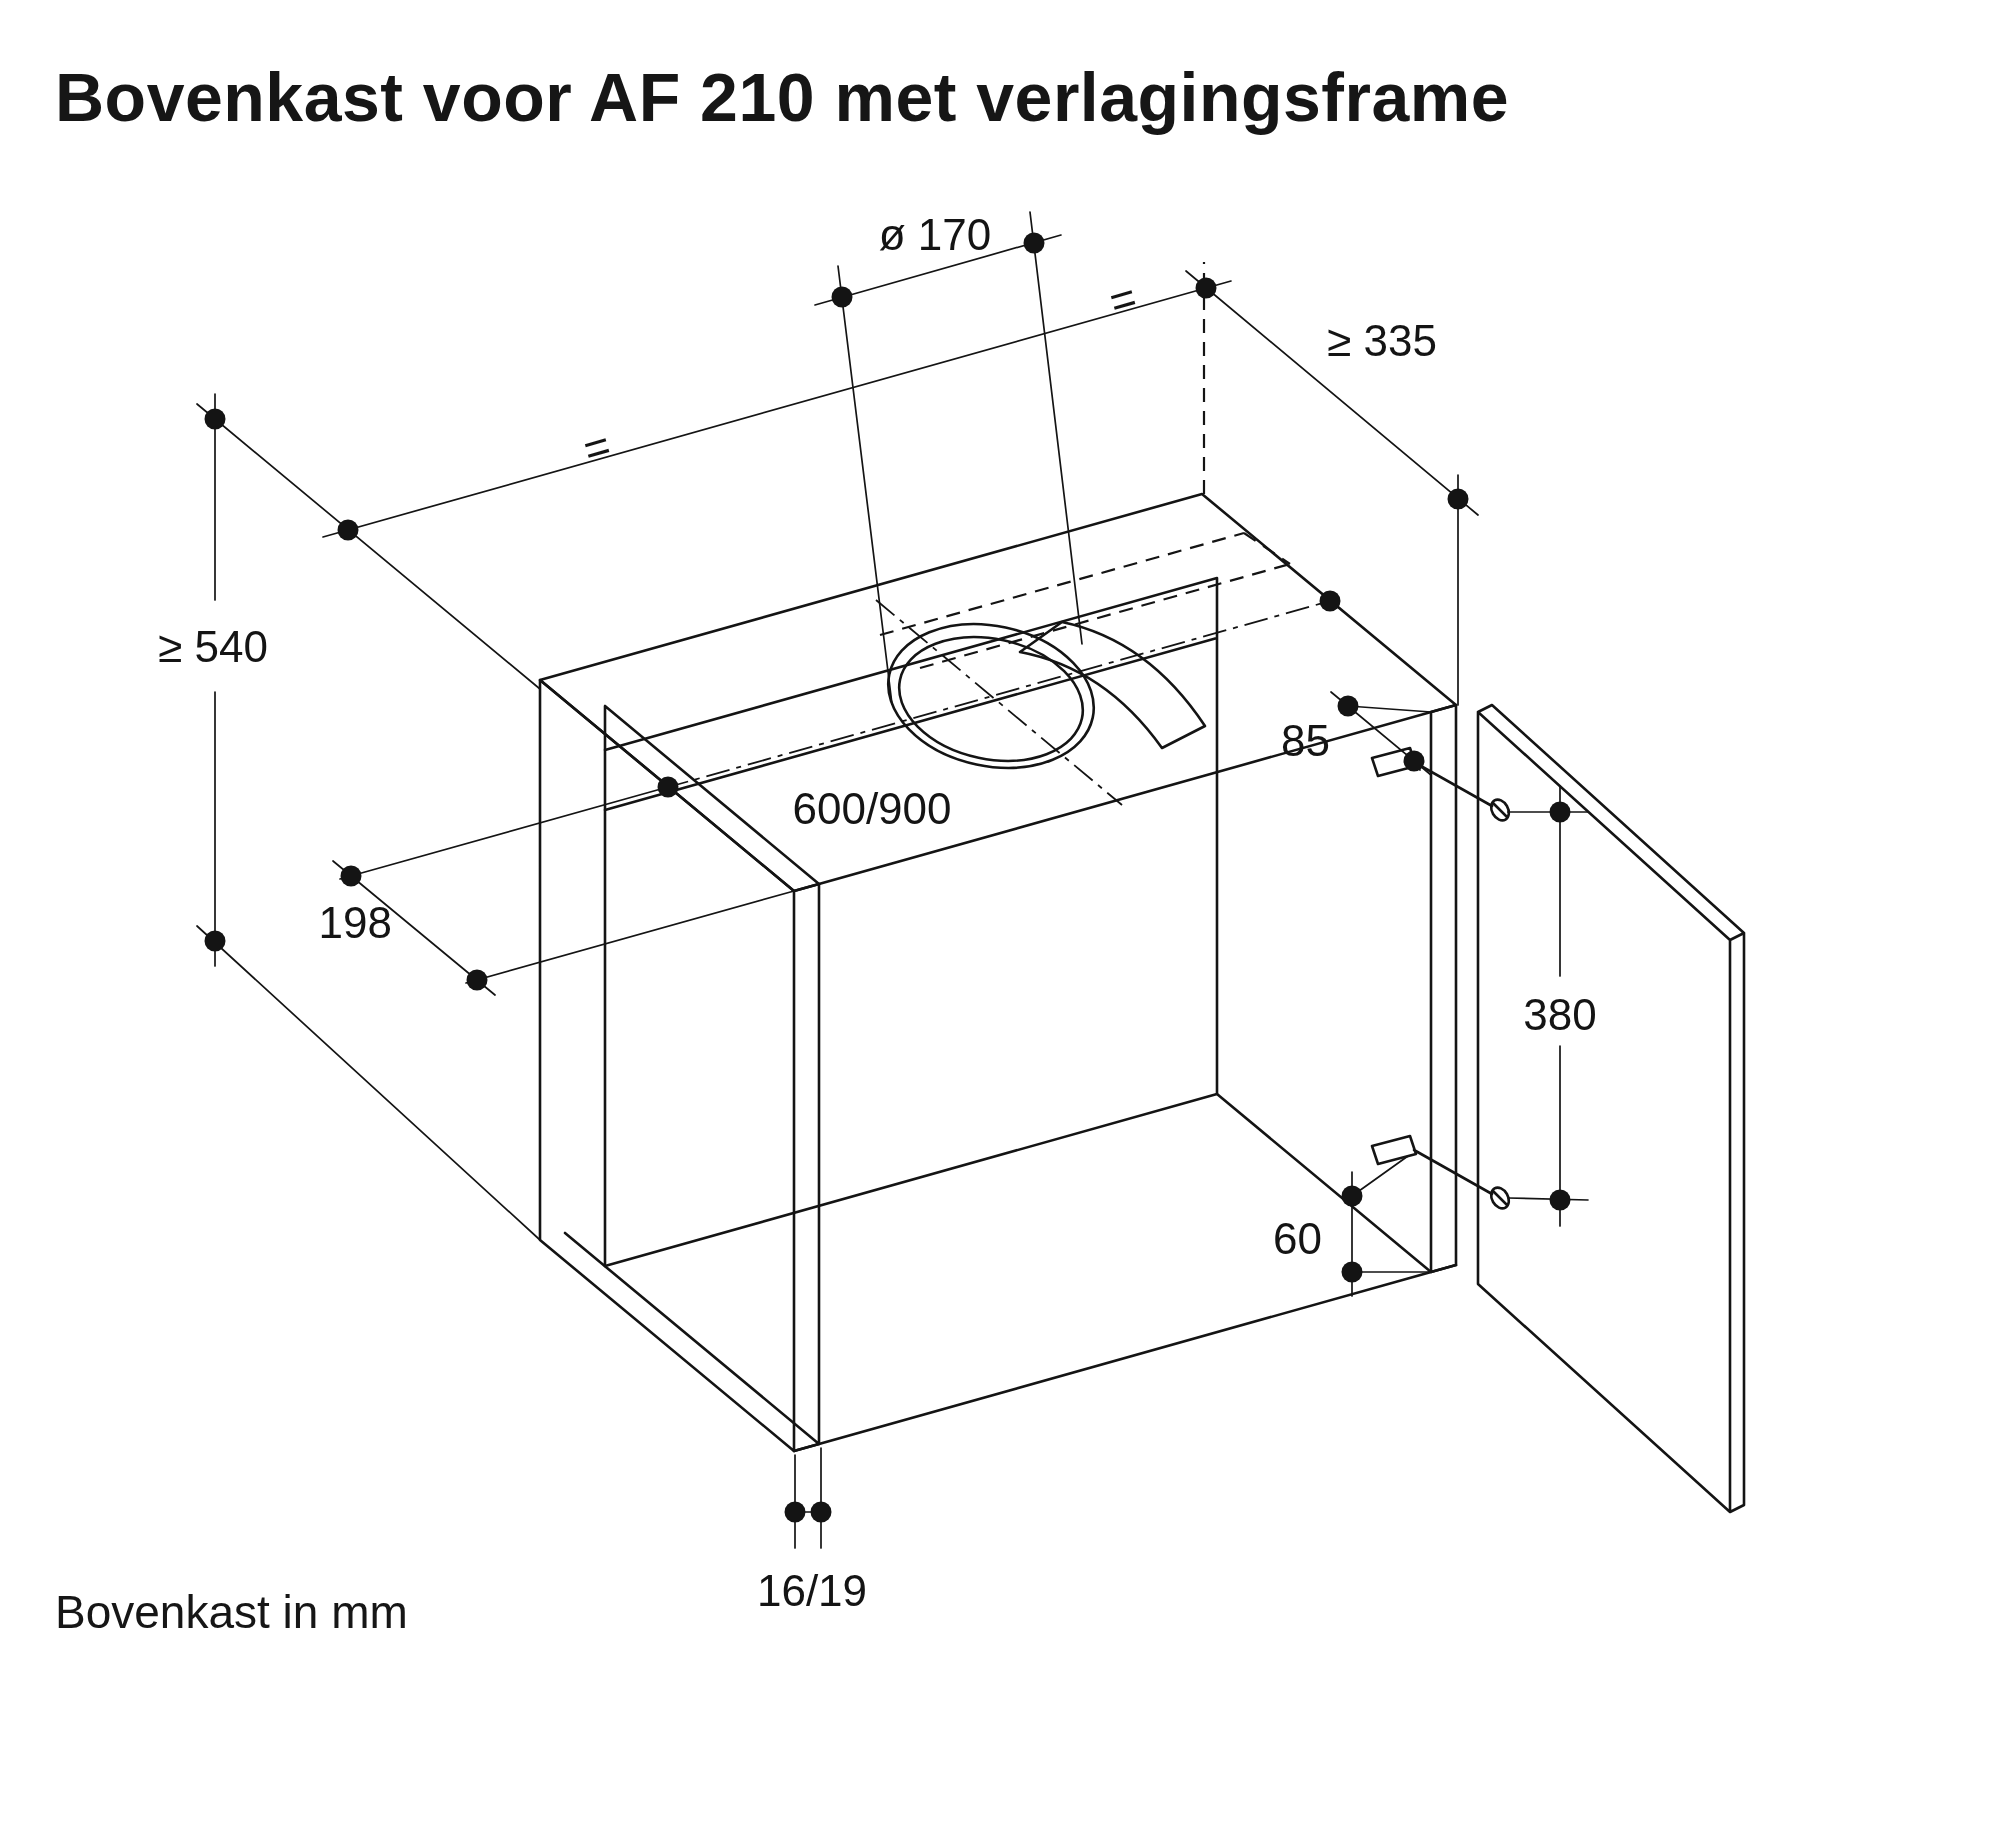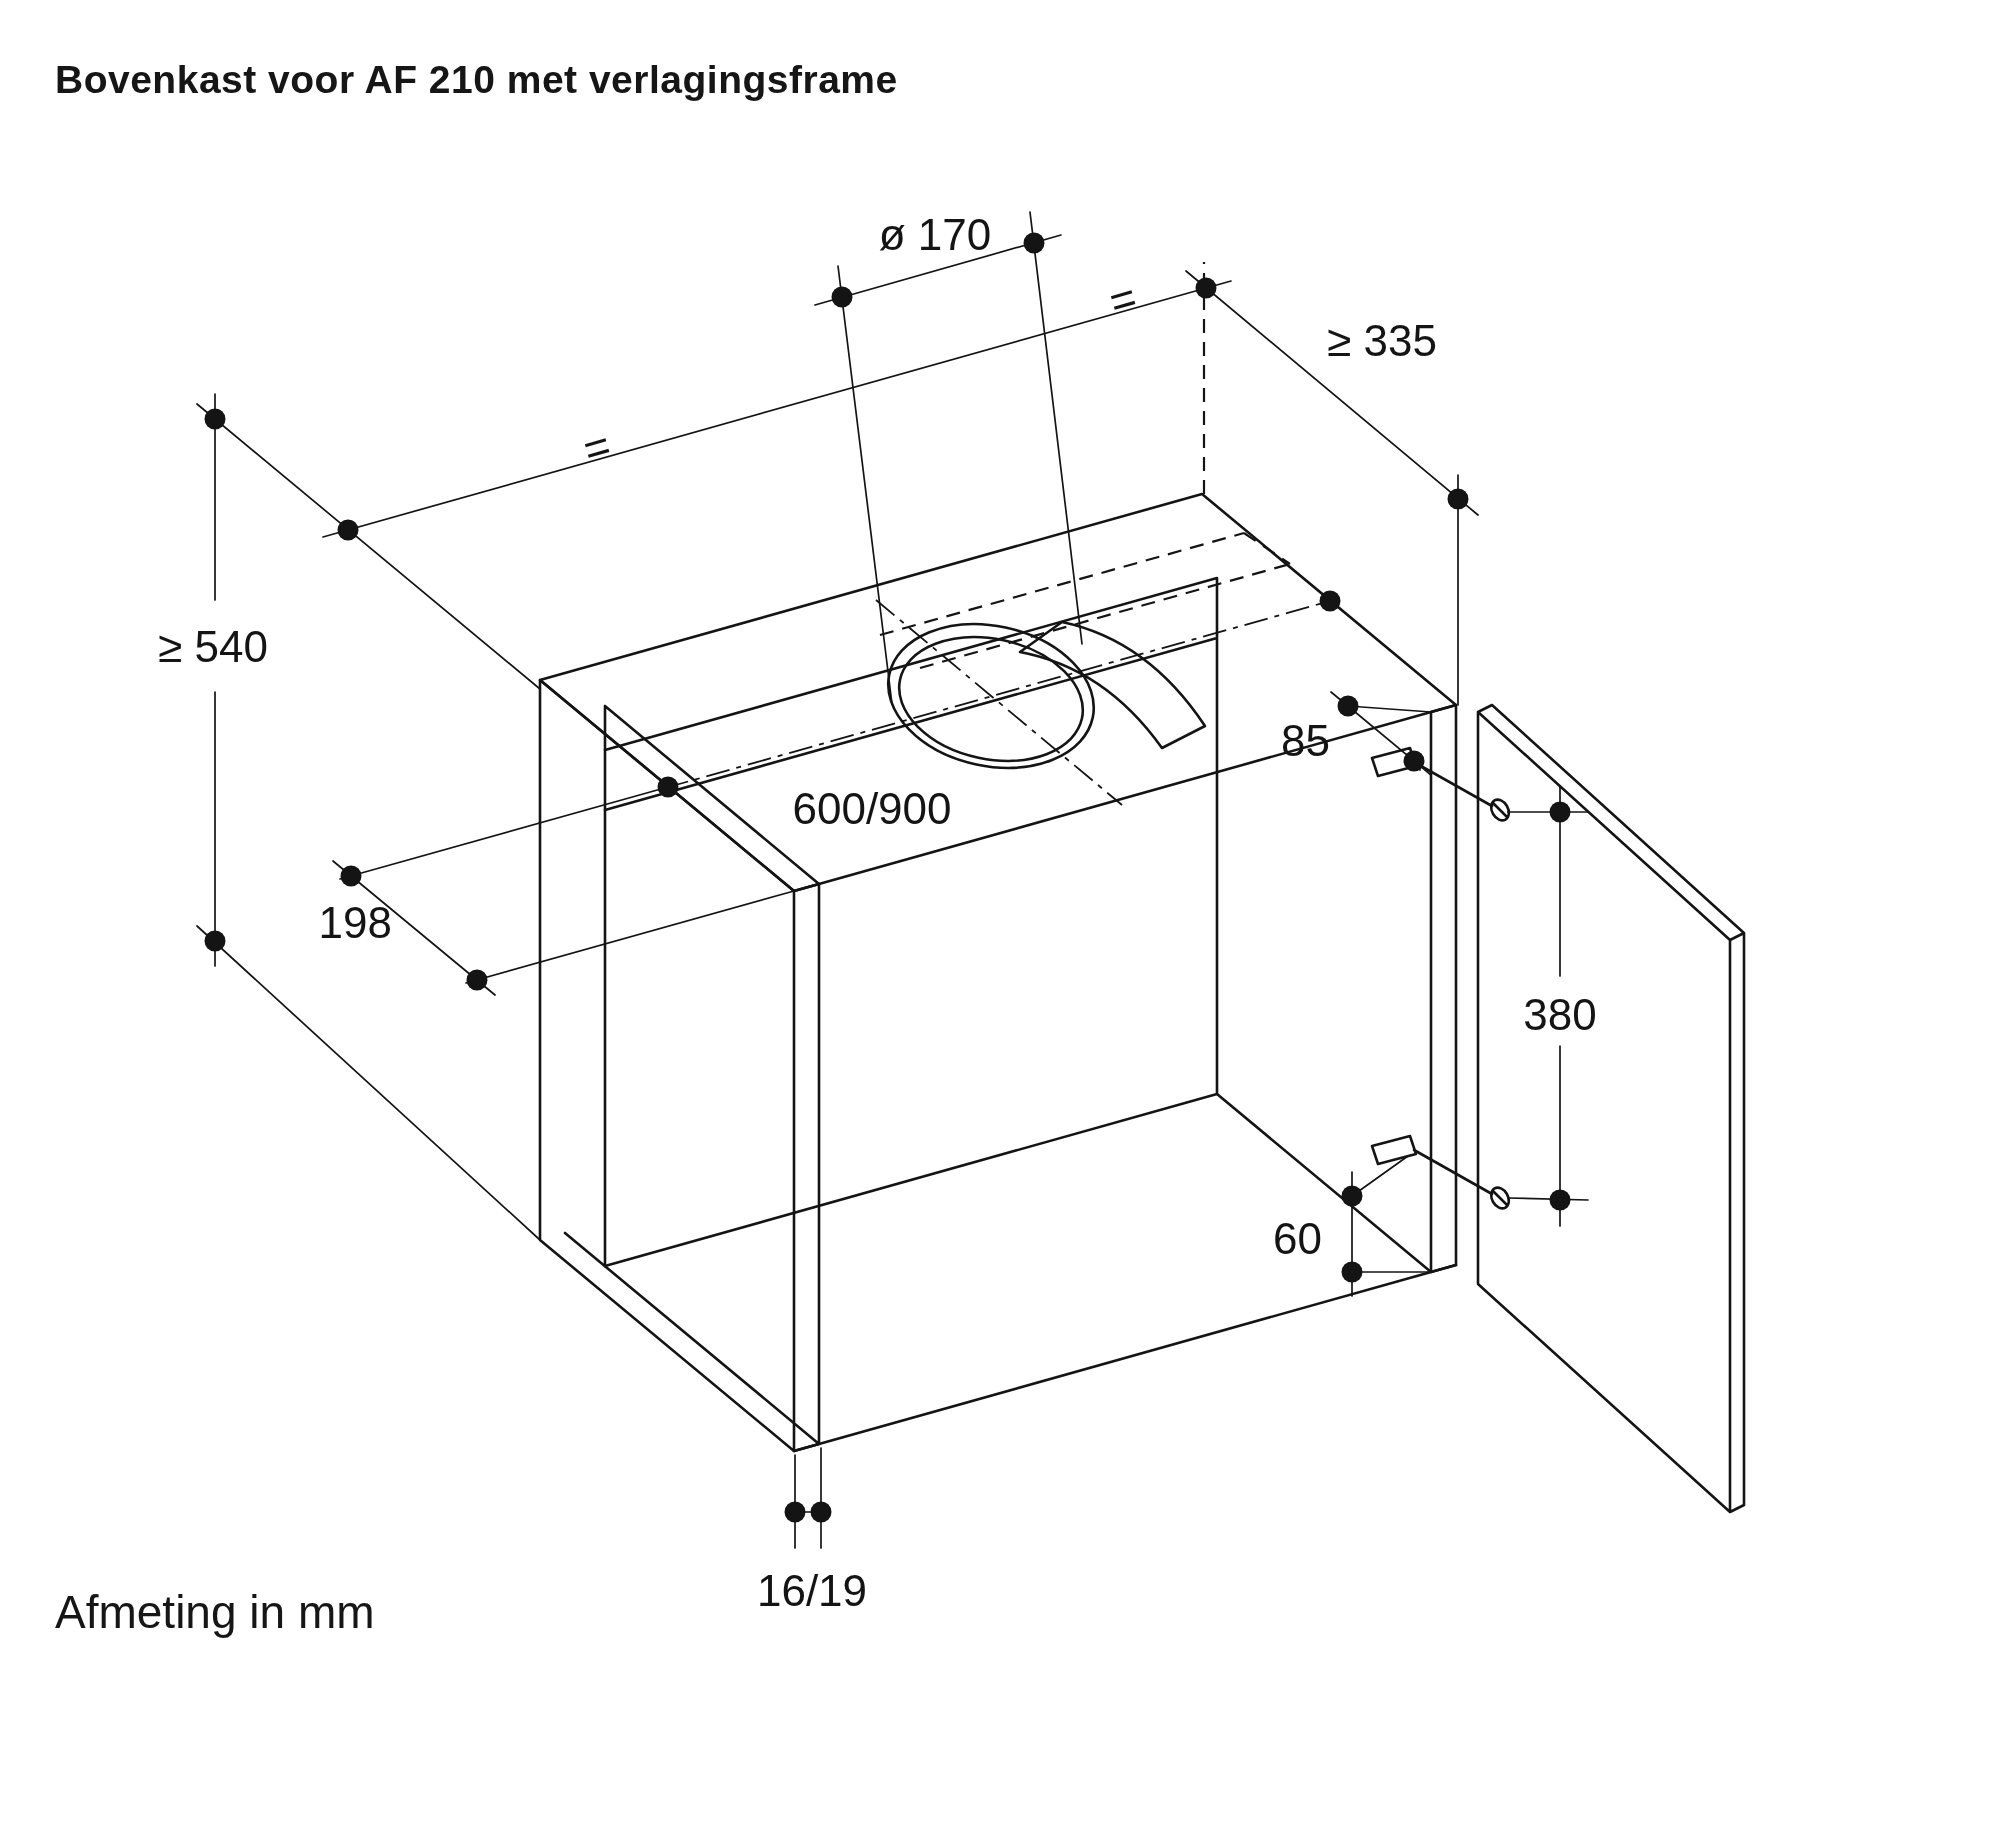--- a/index.html
+++ b/index.html
@@ -2,21 +2,21 @@
 <html><head>
 <meta charset="utf-8">
 <style>
   html,body{margin:0;padding:0;background:#ffffff;}
   body{
     width:2000px;height:1831px;position:relative;overflow:hidden;
     font-family:"Liberation Sans", sans-serif;color:#141414;
   }
   .page-title{
     position:absolute;left:55px;top:58px;
-    font-size:39px;font-weight:bold;letter-spacing:0.5px;color:#161616;
+    font-size:68px;font-weight:bold;letter-spacing:0.5px;color:#161616;
     white-space:nowrap;
   }
   .units-note{
     position:absolute;left:55px;top:1585px;
     font-size:46px;color:#161616;white-space:nowrap;
   }
   svg{position:absolute;left:0;top:0;}
   .obj{fill:none;stroke:#141414;stroke-width:2.6;stroke-linecap:round;stroke-linejoin:round;}
   .thin{fill:none;stroke:#141414;stroke-width:1.7;stroke-linecap:round;}
   .dashdot{fill:none;stroke:#141414;stroke-width:1.8;stroke-dasharray:24 7 5 7;}
@@ -91,13 +91,13 @@
   <text class="dim-label" transform="translate(1127 314) rotate(-16)" text-anchor="middle" font-size="48">=</text>
   <text class="dim-label" x="213" y="662" text-anchor="middle">≥ 540</text>
   <text class="dim-label" x="872" y="824" text-anchor="middle">600/900</text>
   <text class="dim-label" x="392" y="938" text-anchor="end">198</text>
   <text class="dim-label" x="1330" y="756" text-anchor="end">85</text>
   <text class="dim-label" x="1560" y="1030" text-anchor="middle">380</text>
   <text class="dim-label" x="1322" y="1254" text-anchor="end">60</text>
   <text class="dim-label" x="812" y="1606" text-anchor="middle">16/19</text>
 </svg>
 
-<div class="units-note">Afmeting in mm</div>
+<div class="units-note">Bovenkast in mm</div>
 
 </body></html>

